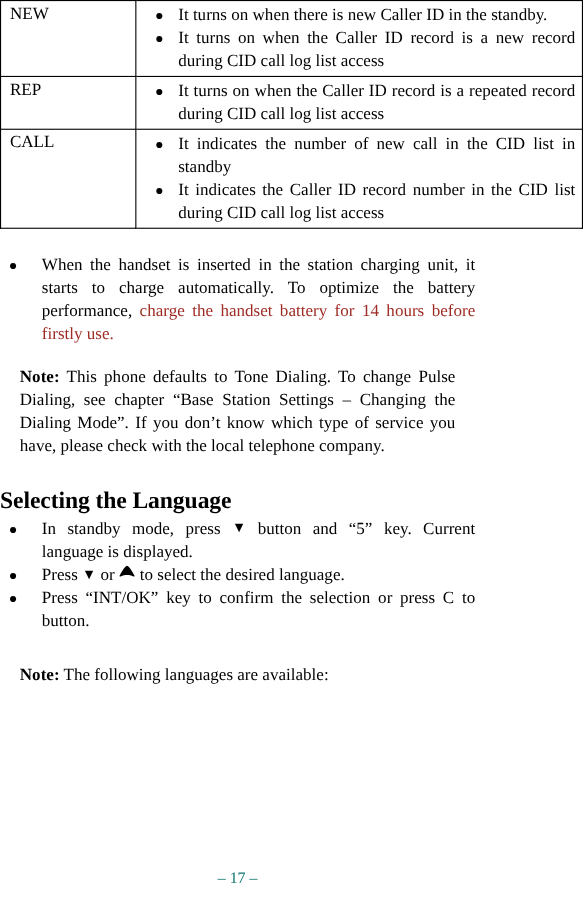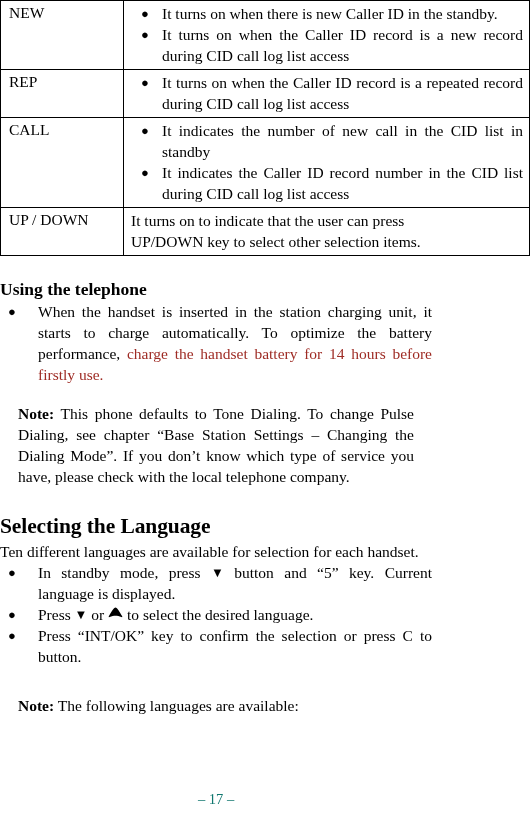--- a/index.html
+++ b/index.html
@@ -237,51 +237,38 @@
               <span>It indicates the number of new call in the CID list in standby</span>
             </li>
             <li>
               <span class="bullet">●</span>
               <span>It indicates the Caller ID record number in the CID list during CID call log list access</span>
             </li>
           </ul>
         </td>
       </tr>
 
-      <tr>
-        <td class="label-cell">
-          <span>UP / DOWN</span>
-        </td>
-        <td class="desc-cell">
-          <div class="plain-cell-text">
-            <div>It turns on to indicate that the user can press</div>
-            <div class="lastline">UP/DOWN key to select other selection items.</div>
-          </div>
-        </td>
-      </tr>
 
     </tbody>
   </table>
 
   <div class="spacer-after-table"></div>
 
-  <h2 class="doc-h2">Using the telephone</h2>
 
   <ul class="body-list">
     <li>
       <span class="bullet">●</span><span>When the handset is inserted in the station charging unit, it starts to charge automatically. To optimize the battery performance, </span><span class="red">charge the handset battery for 14 hours before firstly use.</span>
     </li>
   </ul>
 
   <p class="note"><span class="note-label">Note:</span><span> This phone defaults to Tone Dialing. To change Pulse Dialing, see chapter “Base Station Settings – Changing the Dialing Mode”. If you don’t know which type of service you have, please check with the local telephone company.</span></p>
 
   <div class="gap-8"></div>
 
   <h1 class="doc-h1">Selecting the Language</h1>
-  <p class="para para-left">Ten different languages are available for selection for each handset.</p>
 
   <ul class="body-list">
 
     <li>
       <span class="bullet">●</span><span>In standby mode, press </span><span class="arrow-down">▼</span><span> button and “5” key. Current language is displayed.</span>
     </li>
 
     <li>
       <span class="bullet">●</span><span>Press </span><span class="arrow-down">▼</span><span> or </span><span class="arrow-up"><svg width="15" height="11" viewBox="0 0 15 11" aria-hidden="true">
             <path d="M7.5 0.4 C 9.0 0.4 12.3 5.6 14.2 9.2 C 14.5 9.9 14.1 10.4 13.4 10.1 C 11.2 9.2 9.3 8.8 7.5 8.8 C 5.7 8.8 3.8 9.2 1.6 10.1 C 0.9 10.4 0.5 9.9 0.8 9.2 C 2.7 5.6 6.0 0.4 7.5 0.4 Z" fill="#000000"></path>

